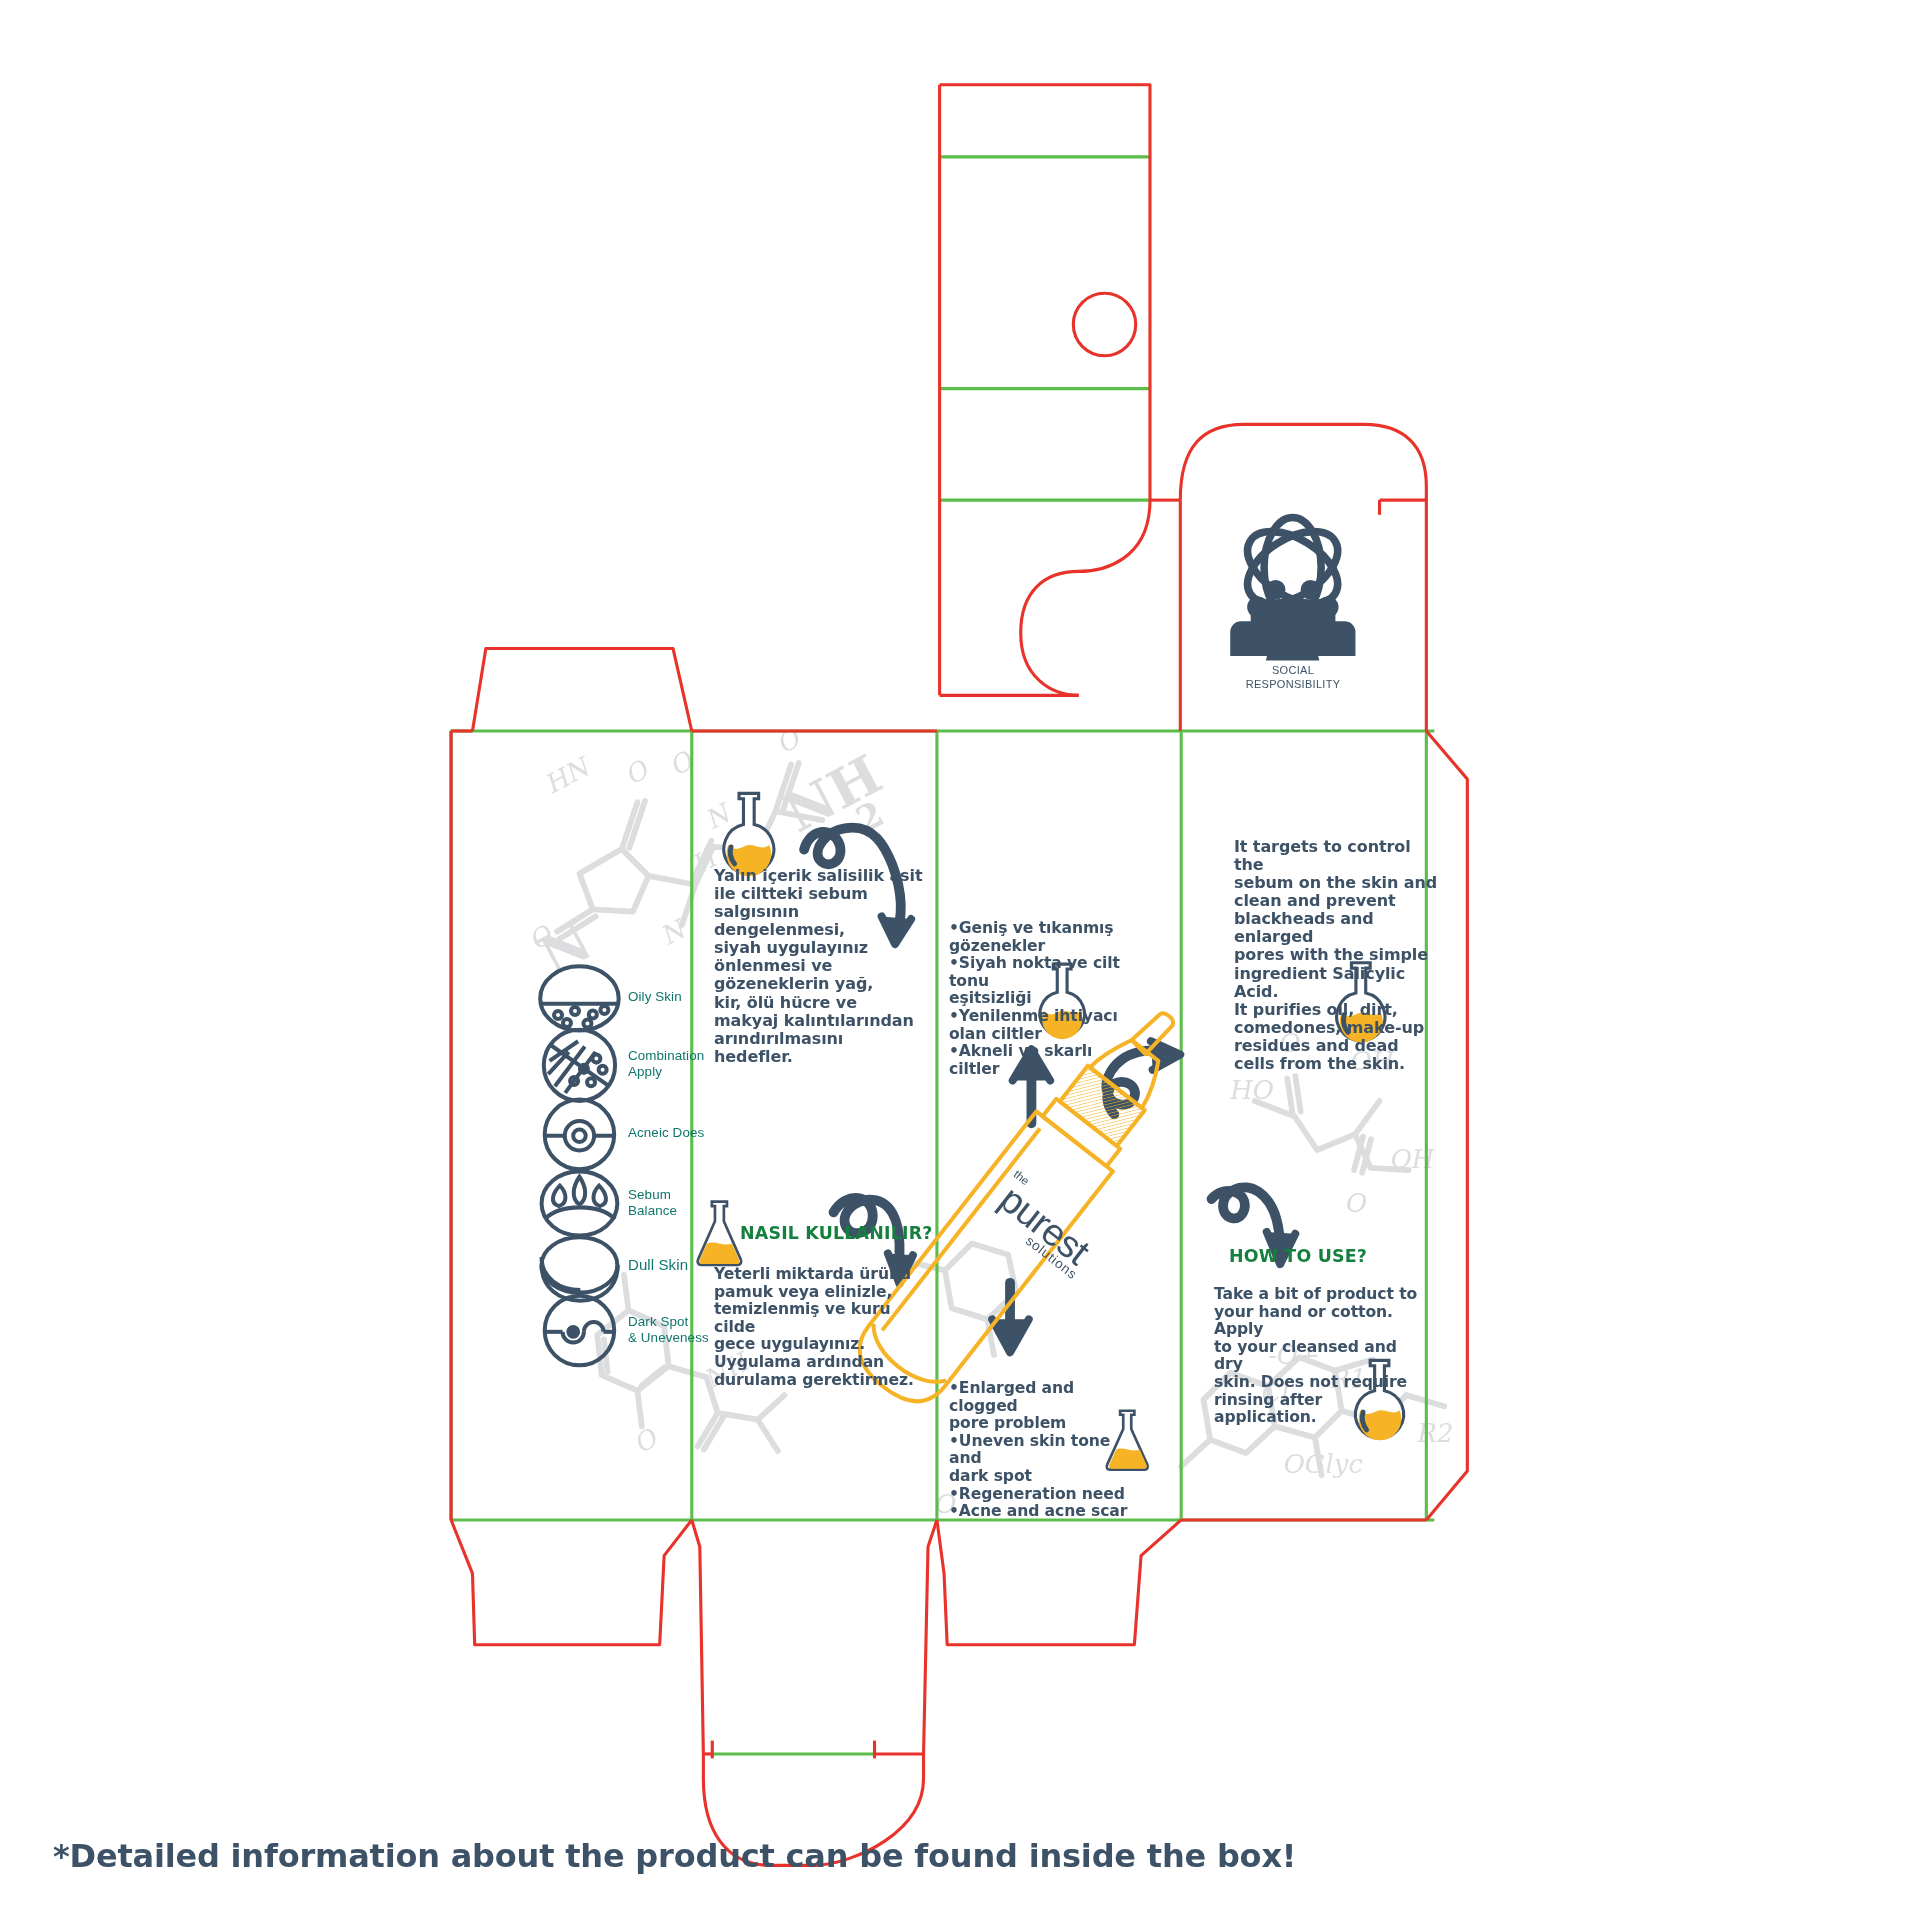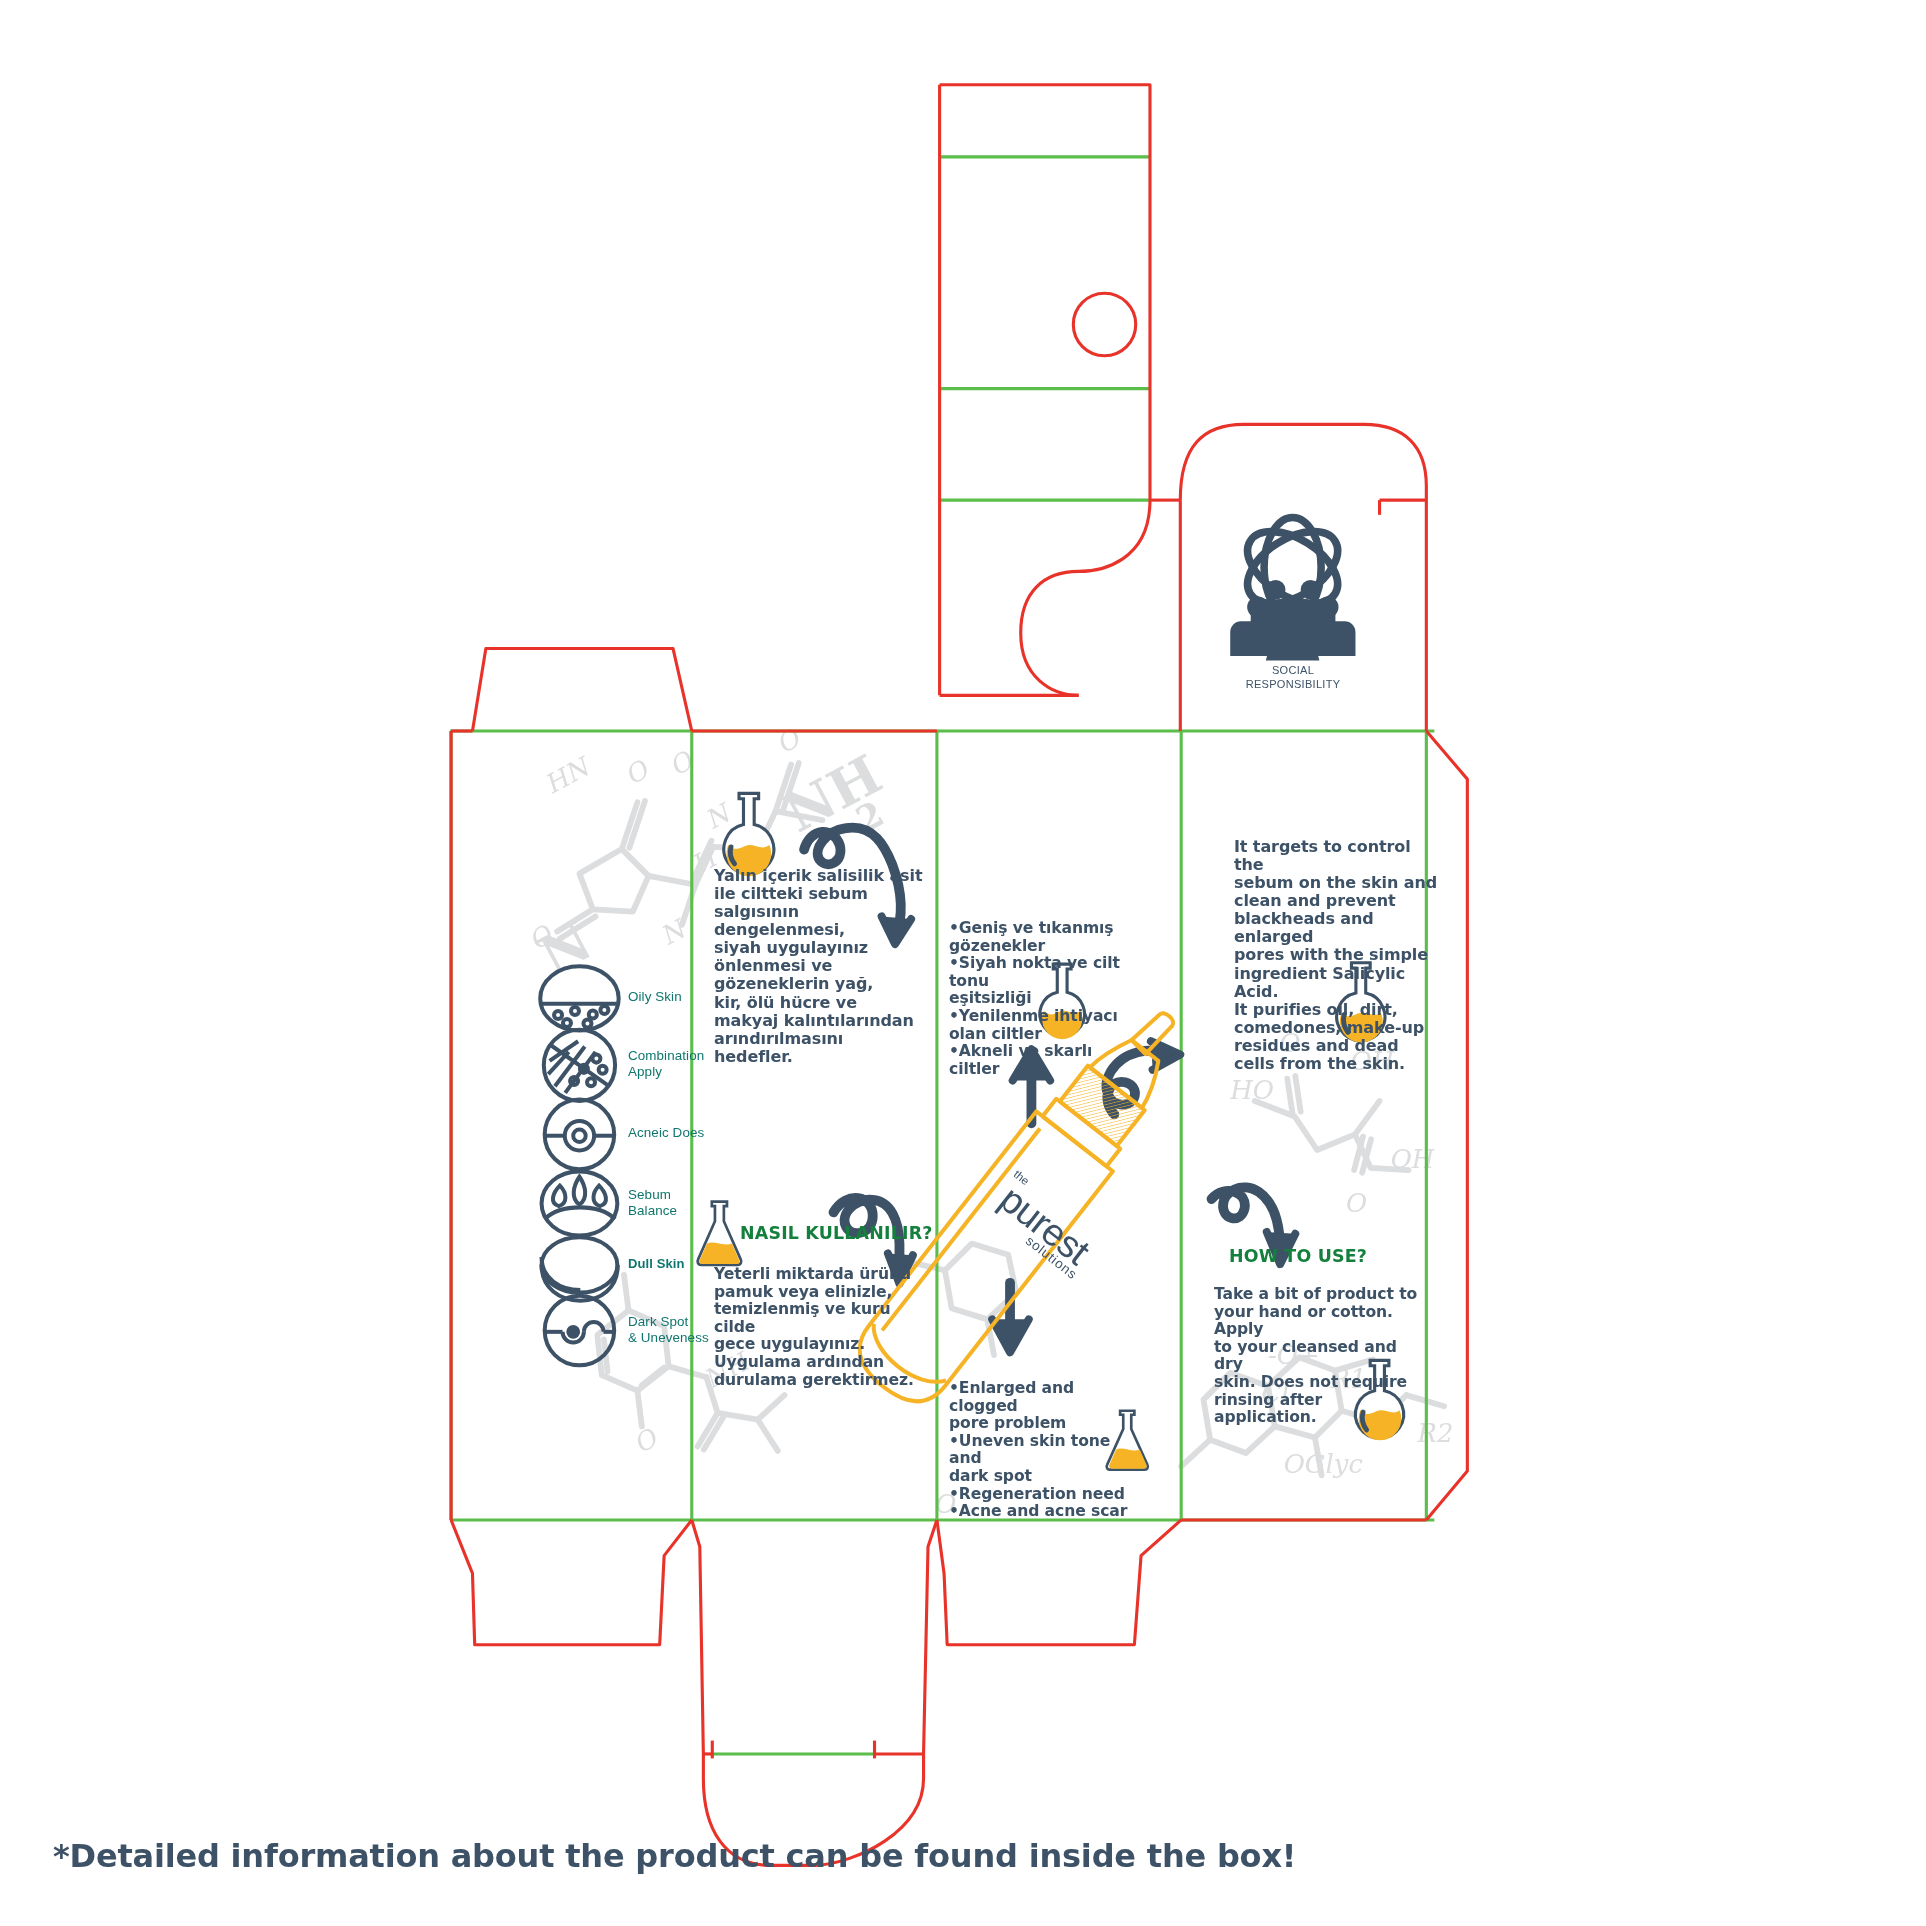--- a/index.html
+++ b/index.html
@@ -287,21 +287,21 @@
       </g>
     </g>
   </svg>
 
   <div class="icon-label" style="left:628px; top:989px; font-size:13.4px;">Oily Skin</div>
   <div class="icon-label" style="left:628px; top:1048px; font-size:13.4px;">Combination
 Apply</div>
   <div class="icon-label" style="left:628px; top:1125px; font-size:13.4px;">Acneic Does</div>
   <div class="icon-label" style="left:628px; top:1187px; font-size:13.4px;">Sebum
 Balance</div>
-  <div class="icon-label" style="left:628px; top:1256px; font-size:13px;font-weight:bold;">Dull Skin</div>
+  <div class="icon-label" style="left:628px; top:1256px; font-size:15px;">Dull Skin</div>
   <div class="icon-label" style="left:628px; top:1314px; font-size:13.4px;">Dark Spot
 &amp; Uneveness</div>
 
   <svg class="layer" viewBox="0 0 4321 4321">
     <g fill="#3d5266">
 
       <g fill="none" stroke="#3d5266" stroke-width="17">
         <ellipse cx="2900" cy="1273" rx="64" ry="112" transform="rotate(-58 2900 1273)"></ellipse>
         <ellipse cx="2900" cy="1273" rx="64" ry="112" transform="rotate(58 2900 1273)"></ellipse>
         <ellipse cx="2900" cy="1273" rx="64" ry="112" transform="rotate(0 2900 1273)"></ellipse>

